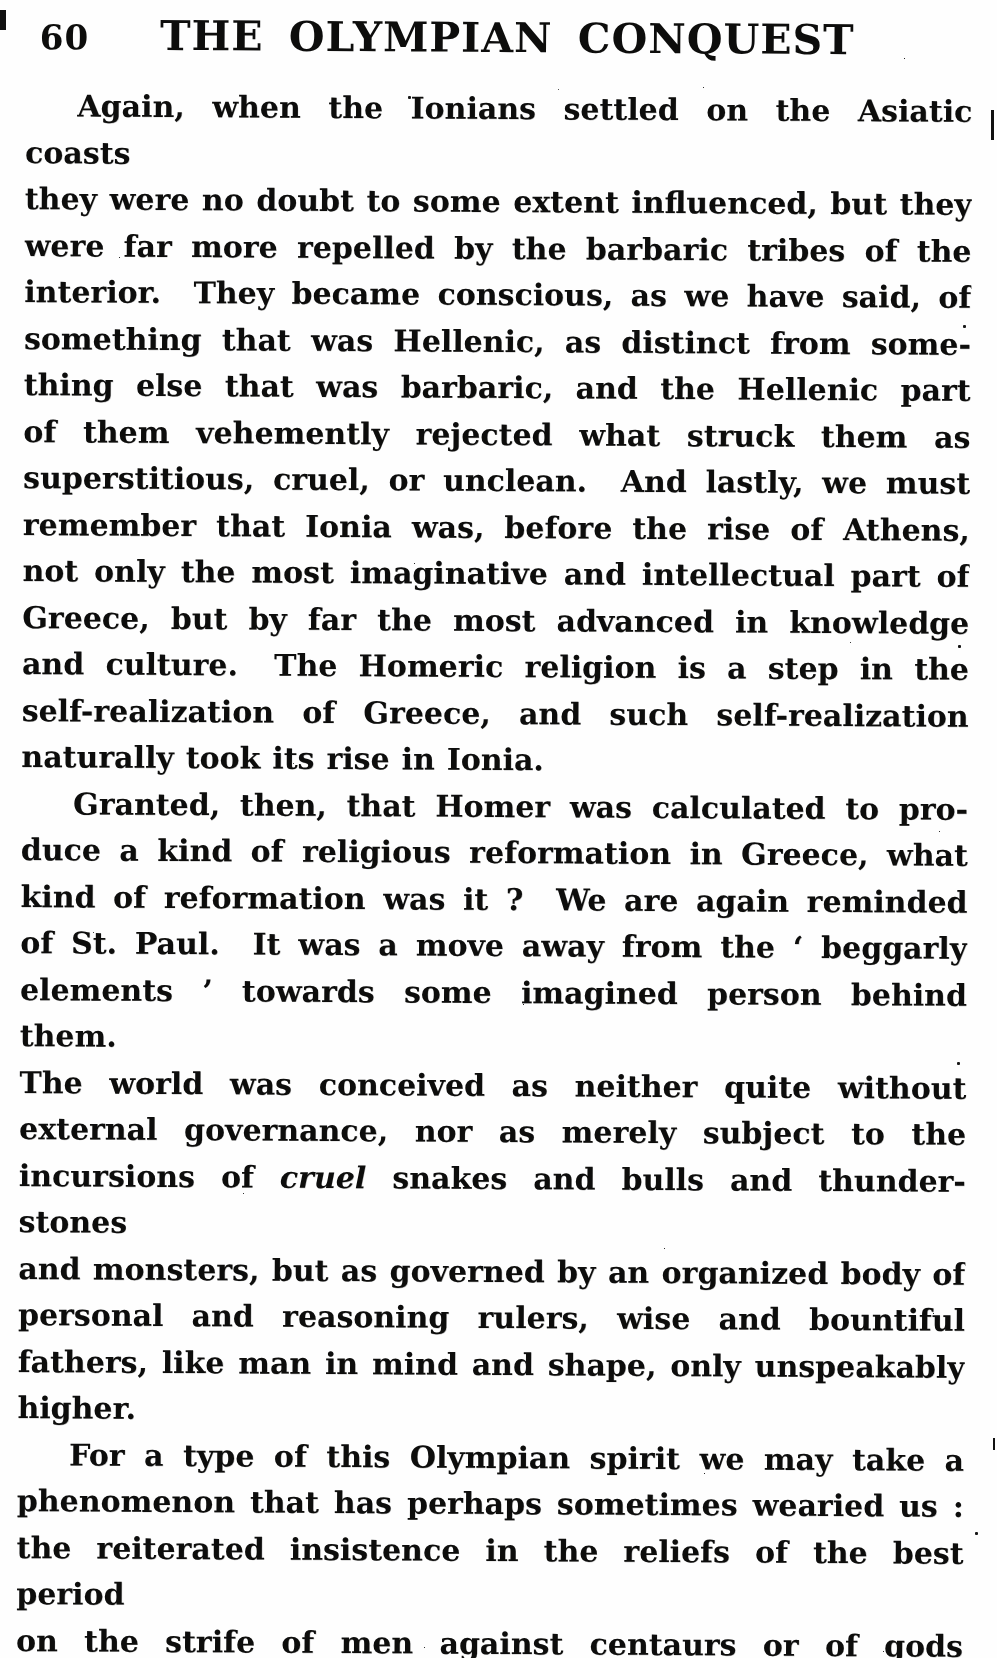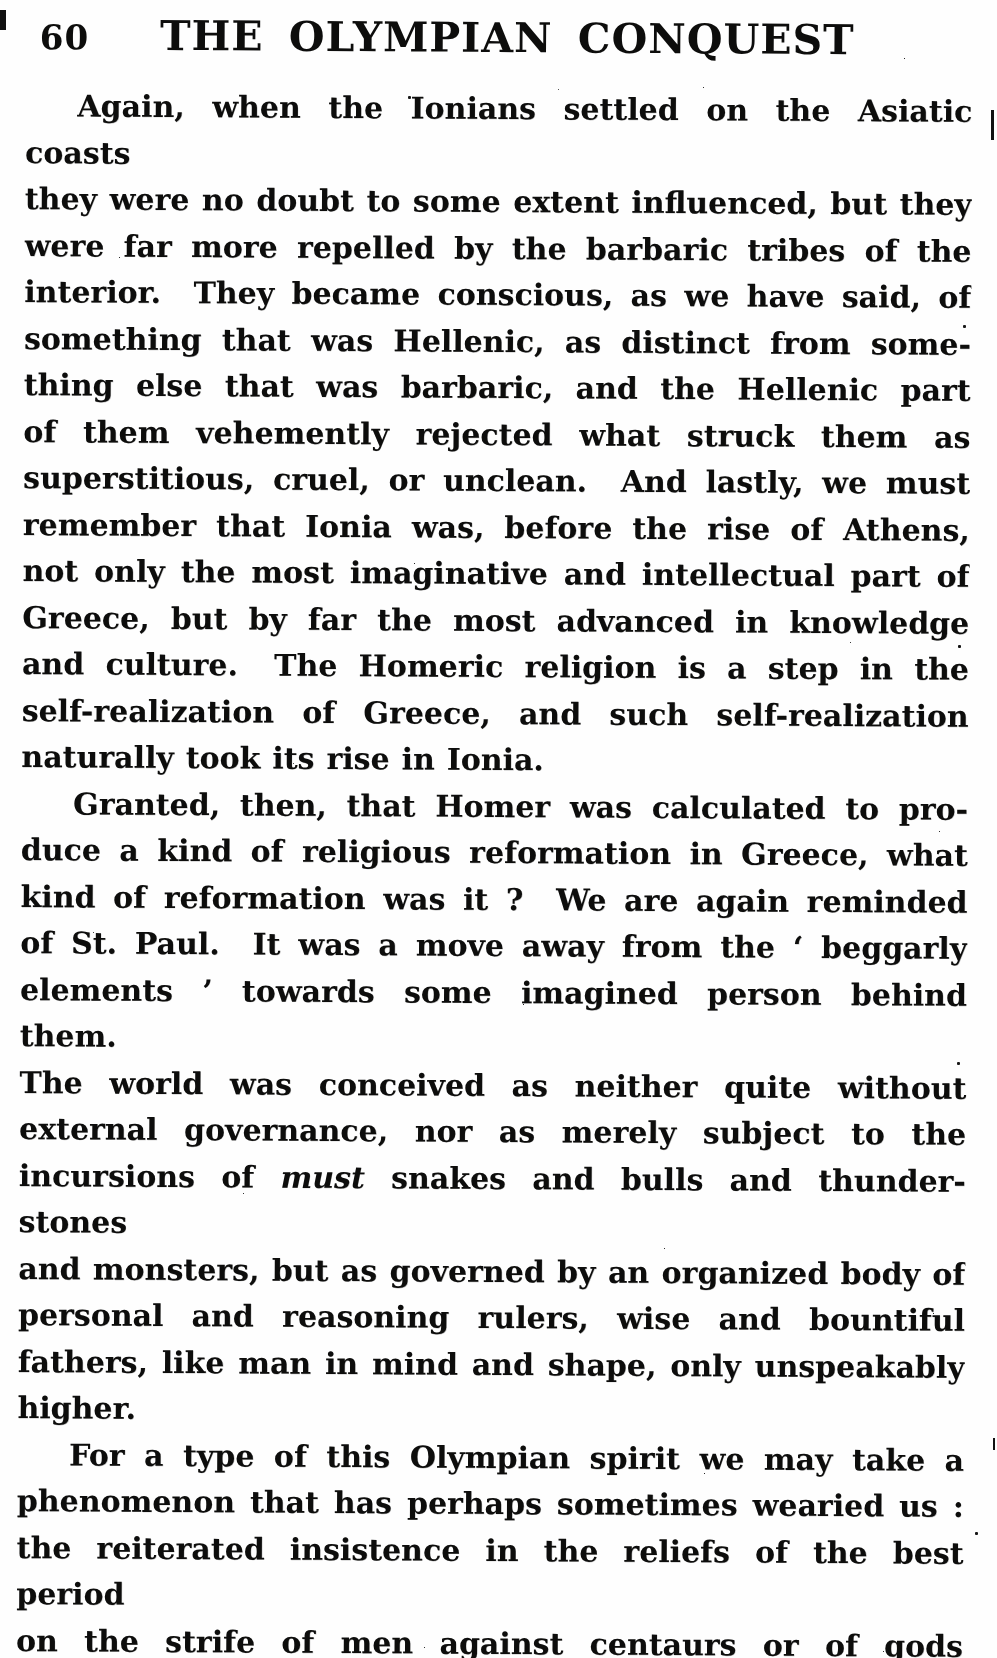--- a/index.html
+++ b/index.html
@@ -94,21 +94,21 @@
           <div class="line last">naturally took its rise in Ionia.</div>
         </div>
         <div class="paragraph">
           <div class="line first">Granted, then, that Homer was calculated to pro-</div>
           <div class="line">duce a kind of religious reformation in Greece, what</div>
           <div class="line">kind of reformation was it ?  We are again reminded</div>
           <div class="line">of St. Paul.  It was a move away from the ‘ beggarly</div>
           <div class="line">elements ’ towards some imagined person behind them.</div>
           <div class="line">The world was conceived as neither quite without</div>
           <div class="line">external governance, nor as merely subject to the</div>
-          <div class="line">incursions of <em>must</em> snakes and bulls and thunder-stones</div>
+          <div class="line">incursions of <em>cruel</em> snakes and bulls and thunder-stones</div>
           <div class="line">and monsters, but as governed by an organized body of</div>
           <div class="line">personal and reasoning rulers, wise and bountiful</div>
           <div class="line">fathers, like man in mind and shape, only unspeakably</div>
           <div class="line last">higher.</div>
         </div>
         <div class="paragraph">
           <div class="line first">For a type of this Olympian spirit we may take a</div>
           <div class="line">phenomenon that has perhaps sometimes wearied us :</div>
           <div class="line">the reiterated insistence in the reliefs of the best period</div>
           <div class="line">on the strife of men against centaurs or of gods against</div>

